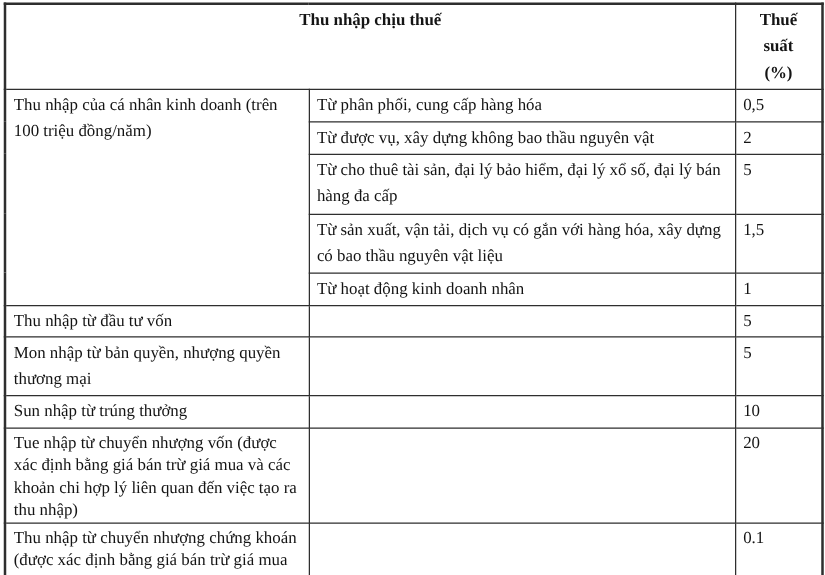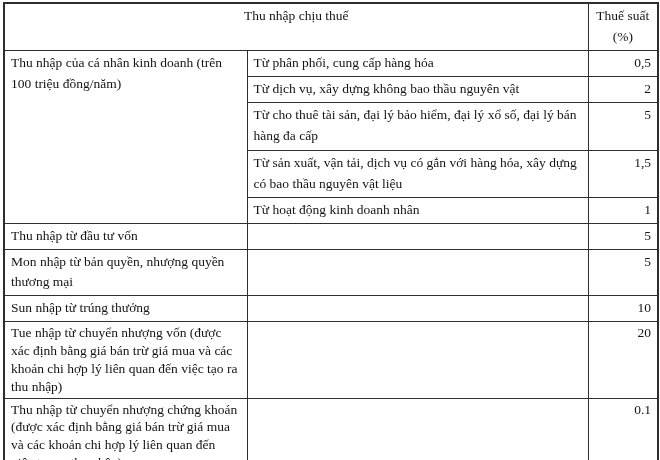--- a/index.html
+++ b/index.html
@@ -31,27 +31,27 @@
     padding: 2px 6px 2px 6px;
     font-size: 13.5px;
     line-height: 1.55;
     color: #141414;
     overflow: hidden;
   }
   .col-cat  { width: 243px; }
   .col-det  { width: 341px; }
   .col-rate { width: 70px;  }
   td.hdr {
-    font-weight: normal;
+    font-weight: bold;
     text-align: center;
     vertical-align: top;
     padding-top: 3px;
   }
   td.rate {
-    text-align: right;
+    text-align: left;
     padding-left: 2px;
     padding-right: 2px;
     margin-left: 39px;
   }
   tr.h38 { height: 38px; }
   tr.h24 { height: 24px; }
   tr.h23 { height: 23px; }
   tr.h48 { height: 48px; padding-left: 26px; }
   tr.h47 { height: 47px; padding-left: 18px; }
   tr.h46 { height: 46px; }
@@ -80,21 +80,21 @@
           <div>(%)</div>
         </td>
       </tr>
 
       <tr class="h24">
         <td rowspan="5">Thu nhập của cá nhân kinh doanh (trên 100 triệu đồng/năm)</td>
         <td>Từ phân phối, cung cấp hàng hóa</td>
         <td class="rate">0,5</td>
       </tr>
       <tr class="h23">
-        <td>Từ dịch vụ, xây dựng không bao thầu nguyên vật</td>
+        <td>Từ được vụ, xây dựng không bao thầu nguyên vật</td>
         <td class="rate">2</td>
       </tr>
       <tr class="h48">
         <td>Từ cho thuê tài sản, đại lý bảo hiểm, đại lý xổ số, đại lý bán hàng đa cấp</td>
         <td class="rate">5</td>
       </tr>
       <tr class="h47">
         <td>Từ sản xuất, vận tải, dịch vụ có gắn với hàng hóa, xây dựng có bao thầu nguyên vật liệu</td>
         <td class="rate">1,5</td>
       </tr>

